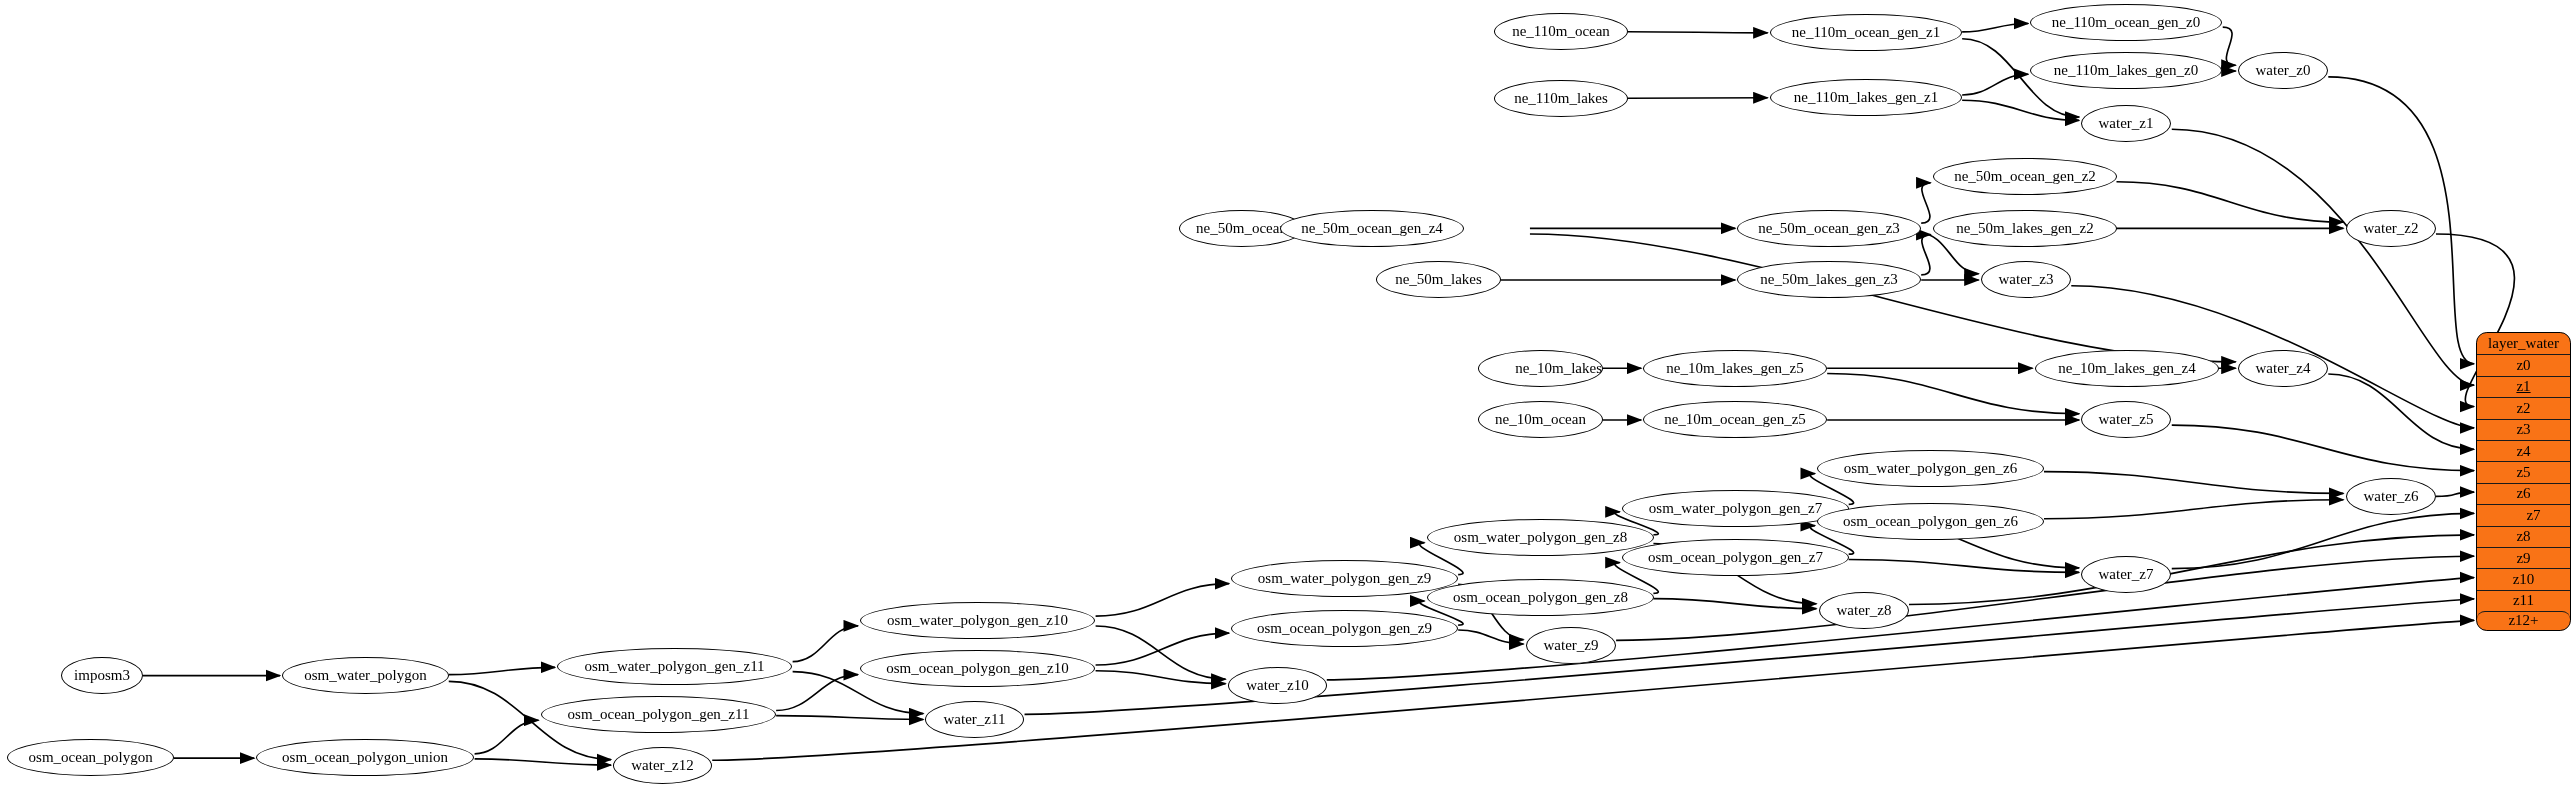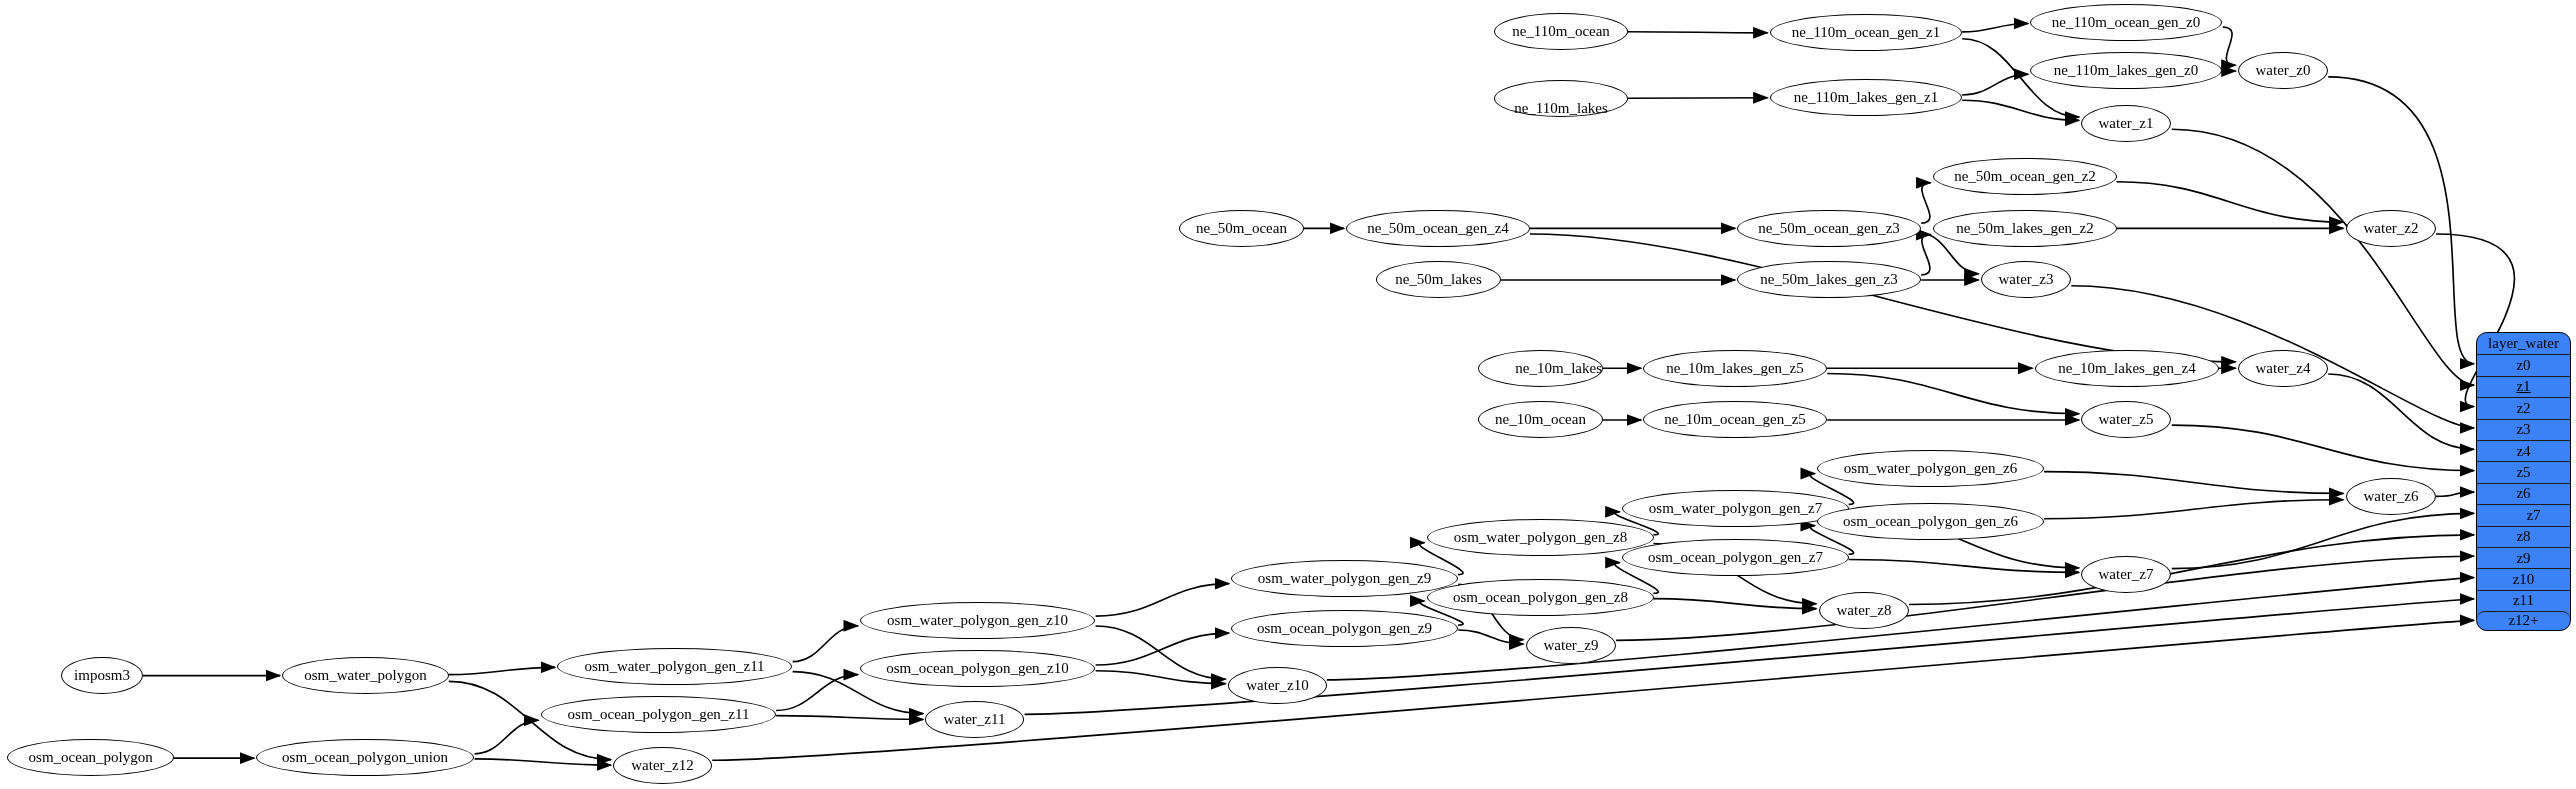--- a/index.html
+++ b/index.html
@@ -224,21 +224,21 @@
       </div>
       <div class="node" style="left: 1643px; top: 401px; width: 184px; height: 37px;">
         <span>ne_10m_ocean_gen_z5</span>
       </div>
       <div class="node" style="left: 2081px; top: 401px; width: 90px; height: 37px;">
         <span>water_z5</span>
       </div>
       <div class="node" style="left: 1179px; top: 210px; width: 125px; height: 37px;">
         <span>ne_50m_ocean</span>
       </div>
-      <div class="node" style="left: 1346px; top: 210px; width: 184px; height: 37px;">
+      <div class="node" style="left: 1280px; top: 210px; width: 184px; height: 37px;">
         <span>ne_50m_ocean_gen_z4</span>
       </div>
       <div class="node" style="left: 1737px; top: 210px; width: 184px; height: 37px;">
         <span>ne_50m_ocean_gen_z3</span>
       </div>
       <div class="node" style="left: 1933px; top: 158px; width: 184px; height: 37px;">
         <span>ne_50m_ocean_gen_z2</span>
       </div>
       <div class="node" style="left: 1933px; top: 210px; width: 184px; height: 37px;">
         <span>ne_50m_lakes_gen_z2</span>
@@ -257,37 +257,37 @@
       </div>
       <div class="node" style="left: 1494px; top: 13px; width: 134px; height: 37px;">
         <span>ne_110m_ocean</span>
       </div>
       <div class="node" style="left: 1770px; top: 14.4px; width: 192px; height: 37px;">
         <span>ne_110m_ocean_gen_z1</span>
       </div>
       <div class="node" style="left: 2030px; top: 3.6px; width: 192px; height: 37px;">
         <span>ne_110m_ocean_gen_z0</span>
       </div>
-      <div class="node" style="left: 1494px; top: 80px; width: 134px; height: 37px; align-items: flex-end;">
+      <div class="node" style="left: 1494px; top: 80px; width: 134px; height: 37px;">
         <span>ne_110m_lakes</span>
       </div>
       <div class="node" style="left: 1770px; top: 79px; width: 192px; height: 37px;">
         <span>ne_110m_lakes_gen_z1</span>
       </div>
       <div class="node" style="left: 2030px; top: 52px; width: 192px; height: 37px;">
         <span>ne_110m_lakes_gen_z0</span>
       </div>
       <div class="node" style="left: 2238px; top: 52px; width: 90px; height: 37px;">
         <span>water_z0</span>
       </div>
       <div class="node" style="left: 2081px; top: 105px; width: 90px; height: 37px;">
         <span>water_z1</span>
       </div>
     </div>
-  <div class="dbtable" id="layer-table" style="left: 2476px; top: 332px; width: 95px; height: 299px; background: #3b82f6;">
+  <div class="dbtable" id="layer-table" style="left: 2476px; top: 332px; width: 95px; height: 299px; background: #f97316;">
       <div class="cell" style="height: 21.4px;">layer_water</div>
       <div class="cell" style="height: 21.4px;">z0</div>
       <div class="cell" style="height: 21.4px; text-decoration: underline;">z1</div>
       <div class="cell" style="height: 21.4px;">z2</div>
       <div class="cell" style="height: 21.4px;">z3</div>
       <div class="cell" style="height: 21.4px; text-align: right;">z4</div>
       <div class="cell" style="height: 21.4px;">z5</div>
       <div class="cell" style="height: 21.4px;">z6</div>
       <div class="cell" style="height: 21.4px; padding-left: 20px;">z7</div>
       <div class="cell" style="height: 21.4px;">z8</div>

